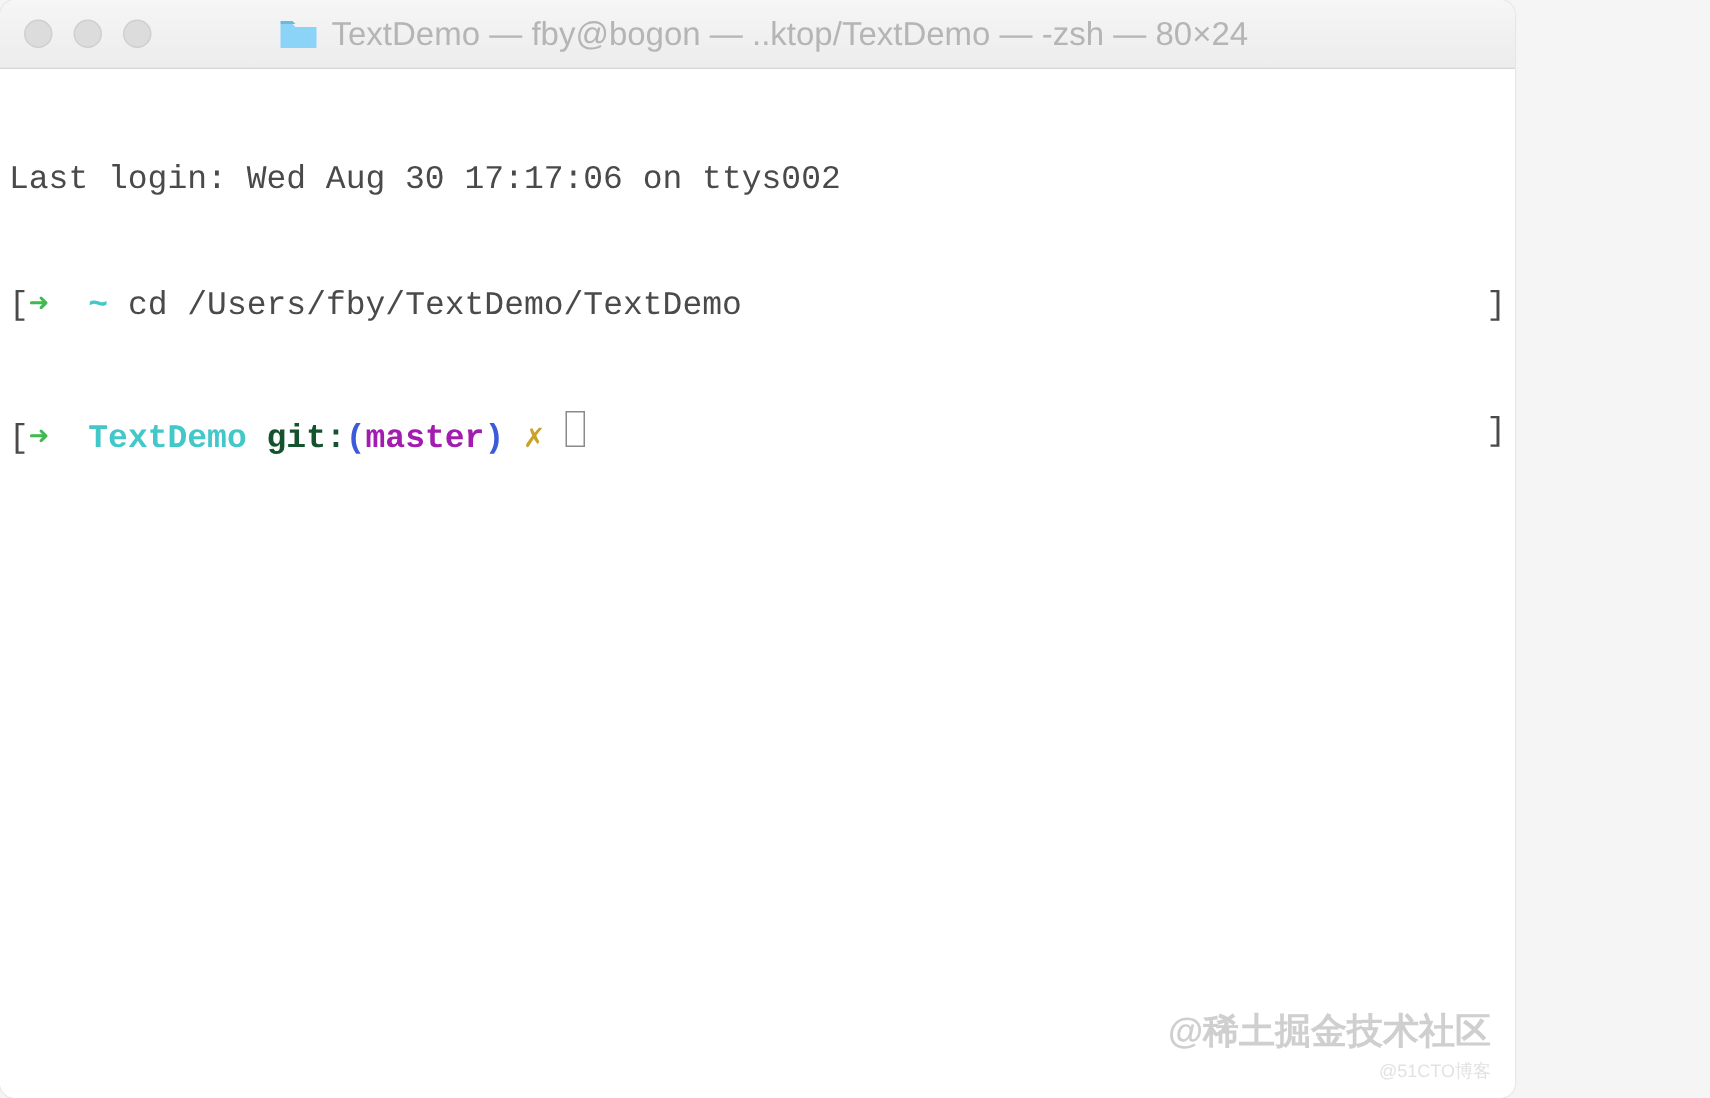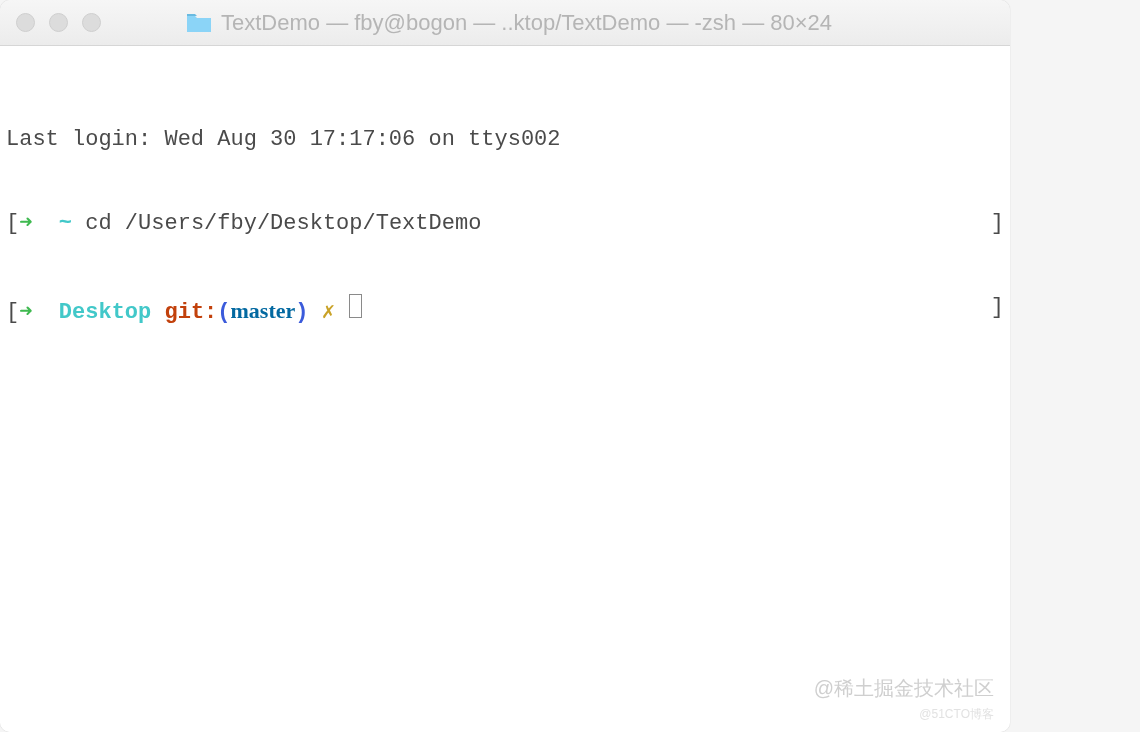--- a/index.html
+++ b/index.html
@@ -61,21 +61,21 @@
       display: inline-block;
       position: relative;
     }
     .folder-icon svg {
       width: 100%;
       height: 100%;
     }
     .terminal-body {
       flex: 1;
       background: #ffffff;
-      padding: 24px 6px;
+      padding: 4px 6px;
       font-family: Menlo, Monaco, "Courier New", monospace;
       font-size: 22px;
       line-height: 28px;
       color: #4a4a4a;
       white-space: pre;
       position: relative;
     }
     .line {
       display: flex;
       align-items: baseline;
@@ -98,31 +98,30 @@
     }
     .tilde {
       color: #42c8c9;
       font-weight: bold;
     }
     .dirname {
       color: #42c8c9;
       font-weight: bold;
     }
     .git-label {
-      color: #c2410c;
+      color: #14532d;
       font-weight: bold;
     }
     .git-paren {
       color: #3b5bdb;
       font-weight: bold;
     }
     .branch {
-      color: #0369a1;
+      color: #a21caf;
       font-weight: bold;
-      font-family: Liberation Serif, serif;
     }
     .dirty {
       color: #c9a227;
       font-weight: bold;
     }
     .cmd {
       color: #4a4a4a;
     }
     .cursor-box {
       display: inline-block;
@@ -133,22 +132,23 @@
       margin-left: 1px;
     }
     .right-bracket {
       color: #4a4a4a;
     }
     .watermark1 {
       position: absolute;
       bottom: 30px;
       right: 16px;
       color: #cfcfcf;
-      font-size: 20px;
+      font-size: 24px;
       font-family: -apple-system, sans-serif;
+      font-weight: bold;
     }
     .watermark2 {
       position: absolute;
       bottom: 4px;
       right: 16px;
       color: #e2e2e2;
       font-size: 12px;
       font-family: -apple-system, sans-serif;
     }
   </style>
@@ -170,27 +170,27 @@
         </svg>
       </span>
       <span>TextDemo — fby@bogon — ..ktop/TextDemo — -zsh — 80×24</span>
     </div>
   </div>
 
   <div class="terminal-body">
     <div class="line"><span class="cmd">Last login: Wed Aug 30 17:17:06 on ttys002</span></div>
     <div class="line-full">
       <span class="line-content">
-        <span class="bracket">[</span><span class="arrow">➜</span><span>  </span><span class="tilde">~</span><span> </span><span class="cmd">cd /Users/fby/Desktop/TextDemo</span>
+        <span class="bracket">[</span><span class="arrow">➜</span><span>  </span><span class="tilde">~</span><span> </span><span class="cmd">cd /Users/fby/TextDemo/TextDemo</span>
       </span>
       <span class="right-bracket">]</span>
     </div>
     <div class="line-full">
       <span class="line-content">
-        <span class="bracket">[</span><span class="arrow">➜</span><span>  </span><span class="dirname">Desktop</span><span> </span><span class="git-label">git:</span><span class="git-paren">(</span><span class="branch">master</span><span class="git-paren">)</span><span> </span><span class="dirty">✗</span><span> </span><span class="cursor-box"></span>
+        <span class="bracket">[</span><span class="arrow">➜</span><span>  </span><span class="dirname">TextDemo</span><span> </span><span class="git-label">git:</span><span class="git-paren">(</span><span class="branch">master</span><span class="git-paren">)</span><span> </span><span class="dirty">✗</span><span> </span><span class="cursor-box"></span>
       </span>
       <span class="right-bracket">]</span>
     </div>
 
     <div class="watermark1">@稀土掘金技术社区</div>
     <div class="watermark2">@51CTO博客</div>
   </div>
 </div>
 
 </body></html>

